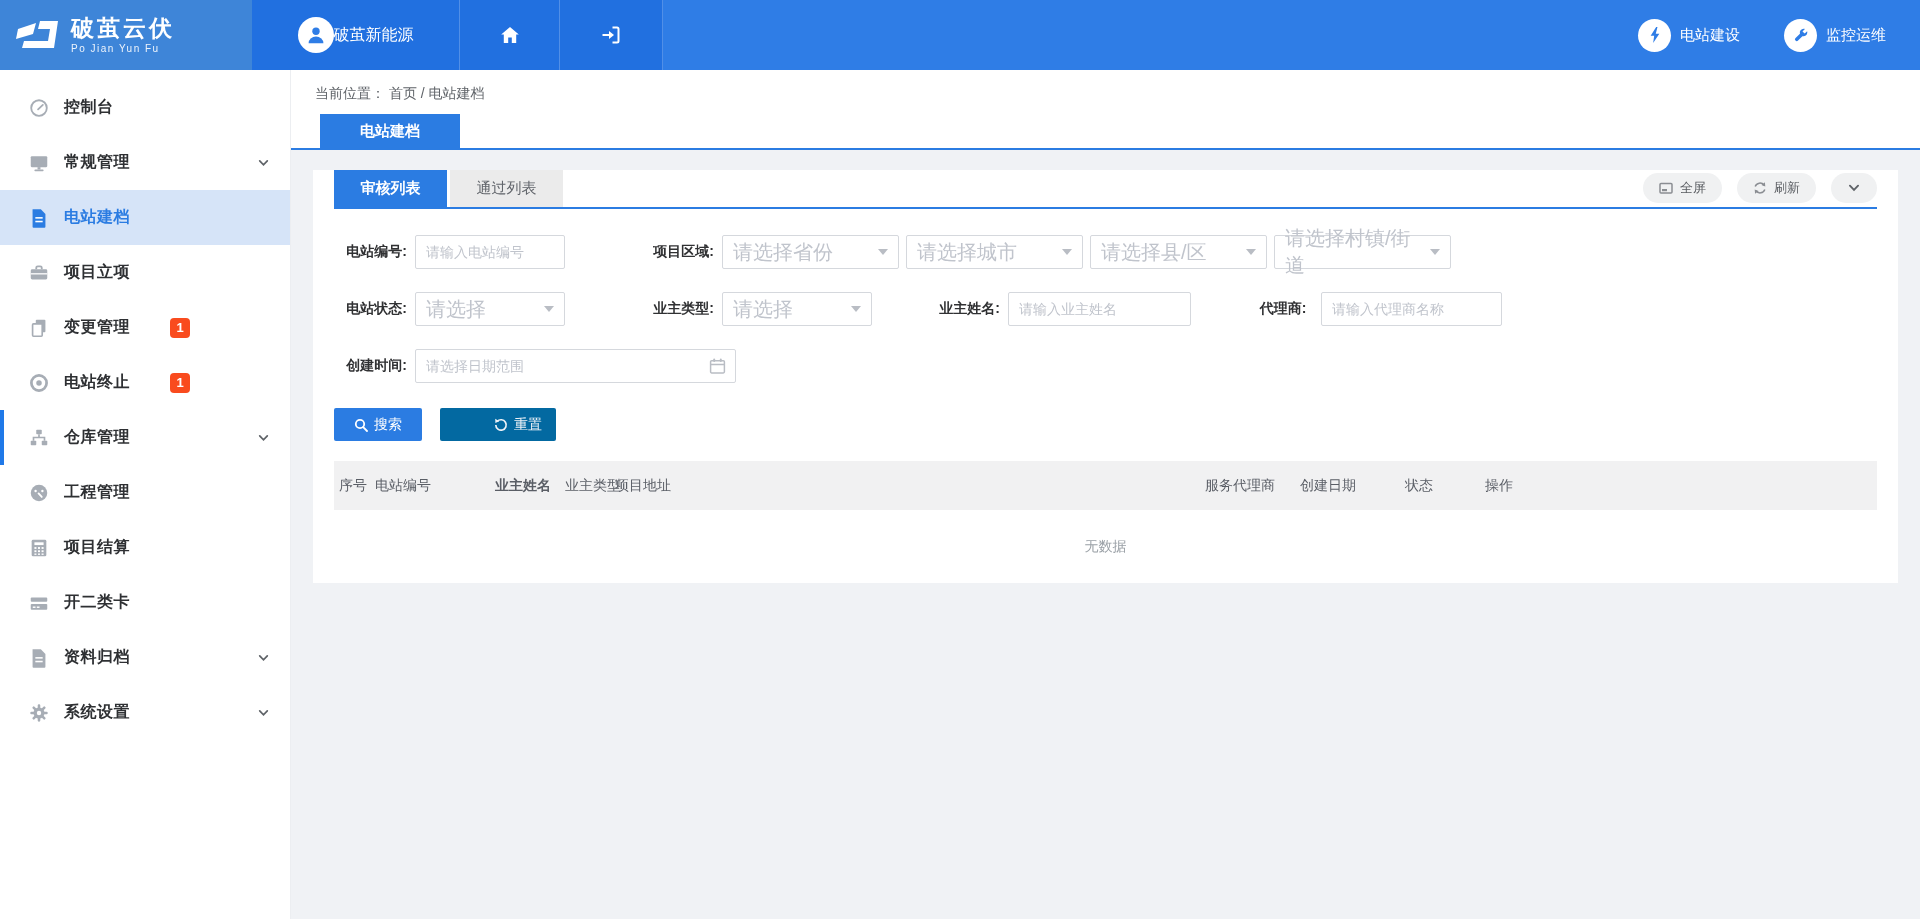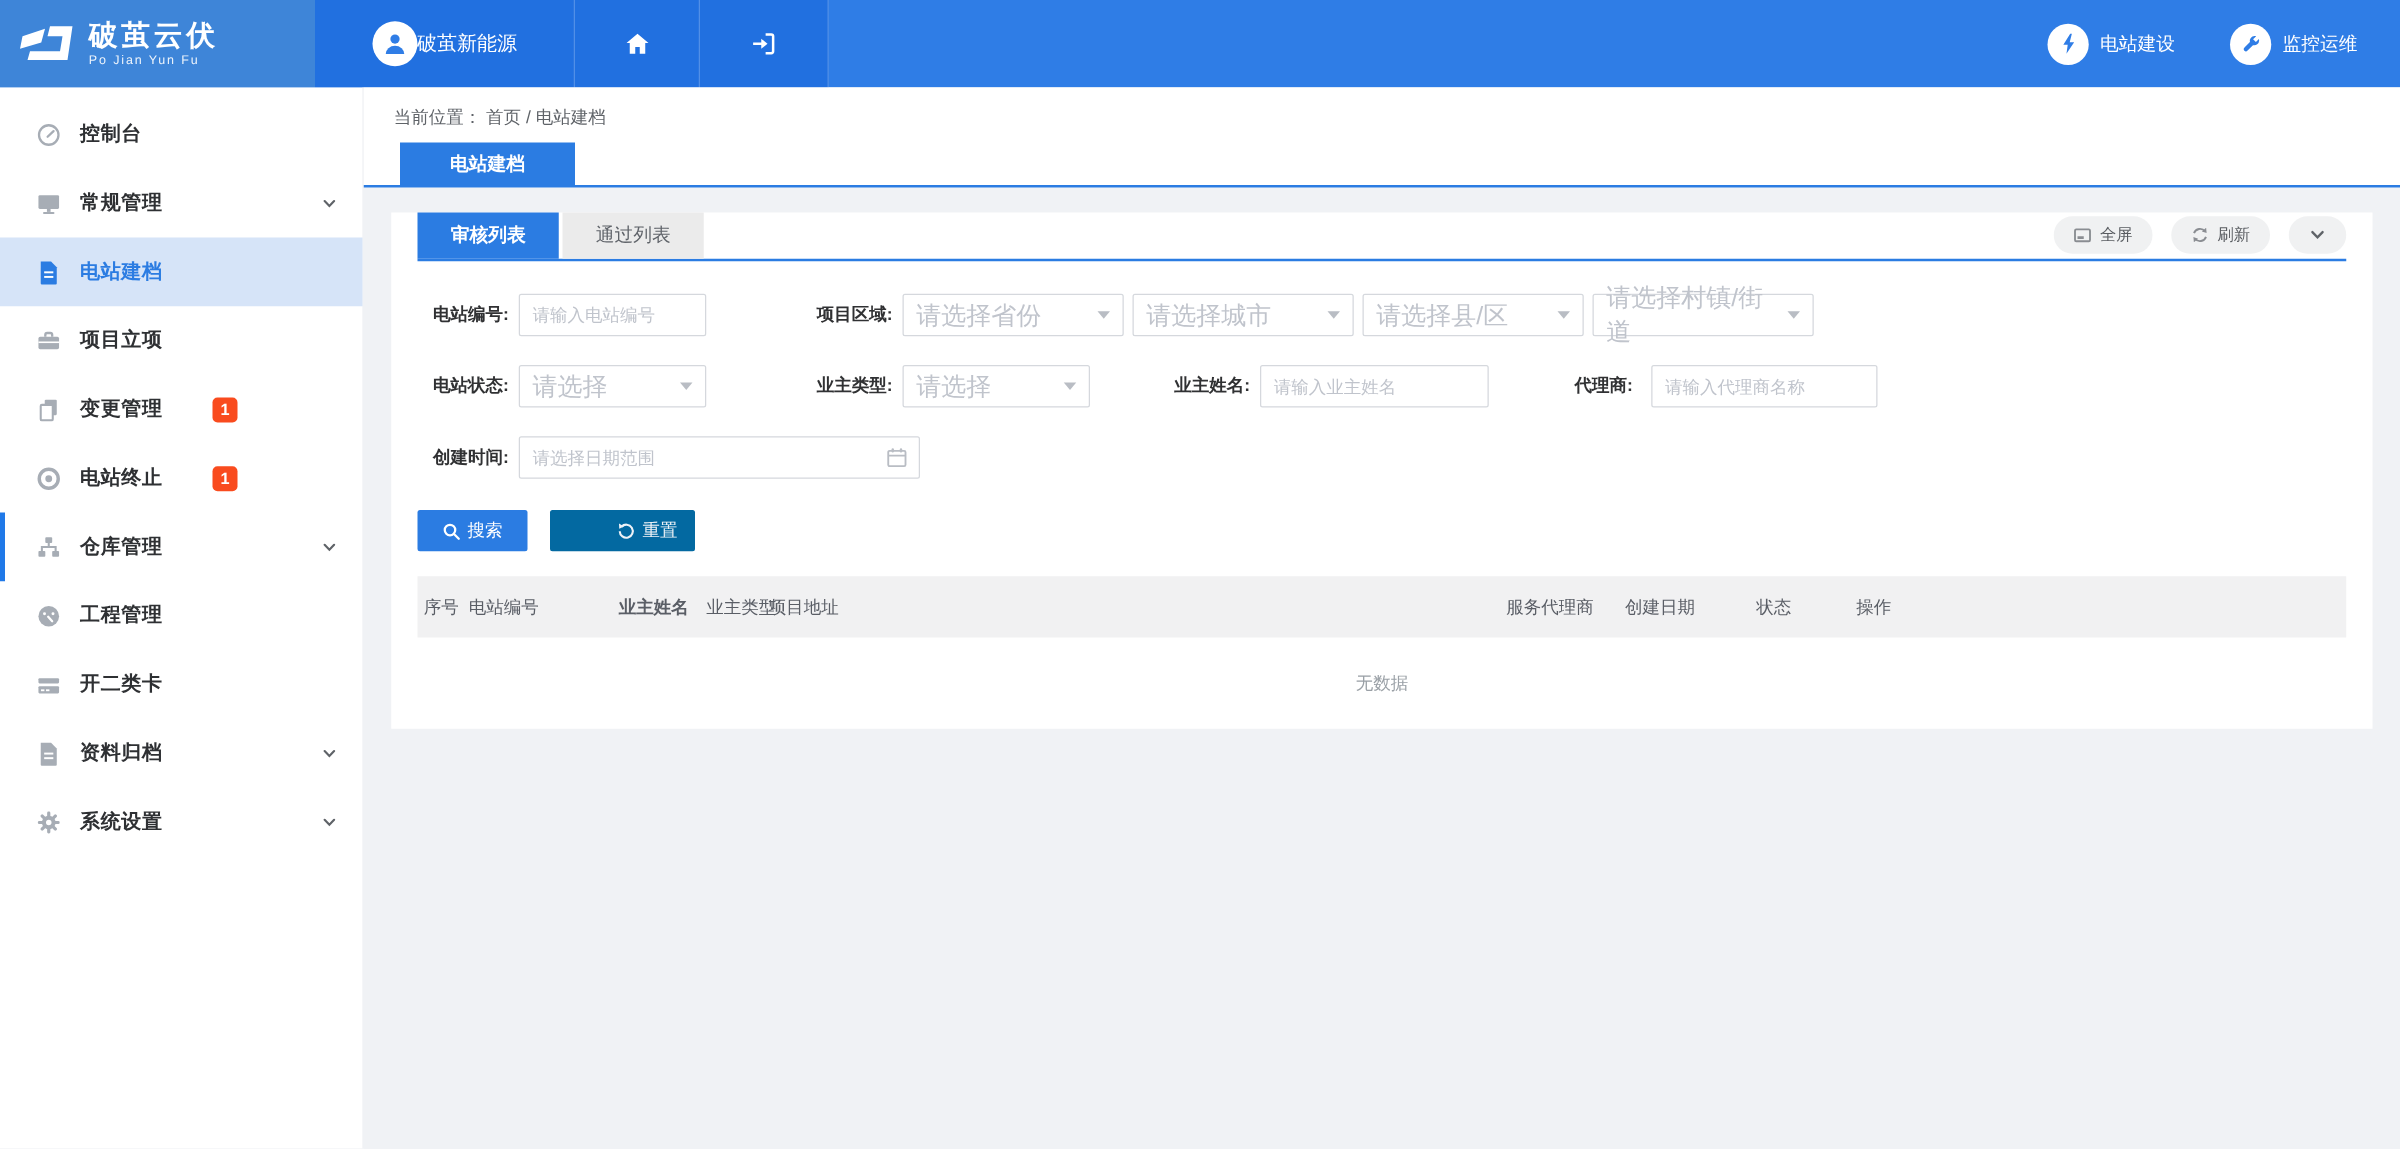--- a/index.html
+++ b/index.html
@@ -236,20 +236,40 @@
           <svg width="22" height="22" viewBox="0 0 24 24">
             <circle cx="12" cy="12" r="9" fill="#a7adb5"></circle>
             <circle cx="8.3" cy="9.8" r="1.3" fill="#fff"></circle>
             <circle cx="15.7" cy="9.8" r="1.3" fill="#fff"></circle>
             <path d="M11.5 12.5 L15 16.3" stroke="#fff" stroke-width="2" stroke-linecap="round"></path>
           </svg>
         </span>
         <span class="s-label">工程管理</span>
       </div>
 
+      <div class="side-item">
+        <span class="s-icon">
+          <svg width="22" height="22" viewBox="0 0 24 24">
+            <rect x="4" y="3" width="16" height="18" rx="1.5" fill="#a7adb5"></rect>
+            <rect x="7" y="5.8" width="10" height="3" fill="#fff"></rect>
+            <g fill="#fff">
+              <rect x="7" y="11" width="2.2" height="2"></rect>
+                <rect x="10.9" y="11" width="2.2" height="2"></rect>
+                <rect x="14.8" y="11" width="2.2" height="2"></rect>
+              <rect x="7" y="14.5" width="2.2" height="2"></rect>
+                <rect x="10.9" y="14.5" width="2.2" height="2"></rect>
+                <rect x="14.8" y="14.5" width="2.2" height="2"></rect>
+              <rect x="7" y="18" width="2.2" height="1.5"></rect>
+                <rect x="10.9" y="18" width="2.2" height="1.5"></rect>
+                <rect x="14.8" y="18" width="2.2" height="1.5"></rect>
+            </g>
+          </svg>
+        </span>
+        <span class="s-label">项目结算</span>
+      </div>
 
       <div class="side-item">
         <span class="s-icon">
           <svg width="22" height="22" viewBox="0 0 24 24">
             <rect x="3" y="6" width="18" height="4.6" rx="1" fill="#a7adb5"></rect>
             <rect x="3" y="13" width="18" height="6.4" rx="1" fill="#a7adb5"></rect>
             <rect x="5.2" y="15.8" width="3" height="1.6" fill="#fff"></rect>
             <rect x="9.6" y="15.8" width="3" height="1.6" fill="#fff"></rect>
           </svg>
         </span>

